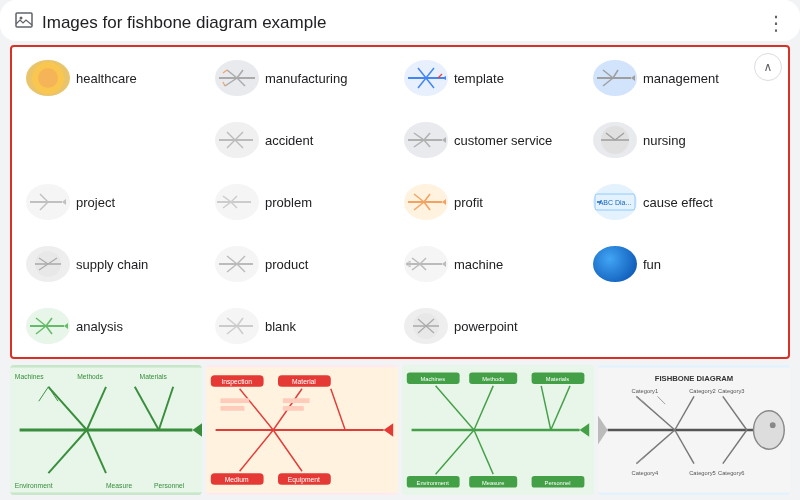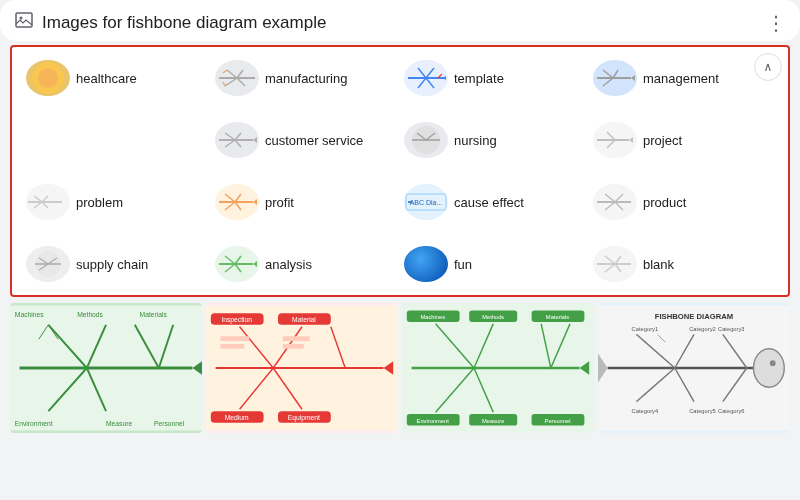--- a/index.html
+++ b/index.html
@@ -245,20 +245,32 @@
             <line x1="10" y1="26" x2="20" y2="18" stroke="#9e9e9e" stroke-width="1.5"></line>
             <polygon points="38,18 42,15 42,21" fill="#9e9e9e"></polygon>
           </svg>
         </div>
         <span class="tag-label">management</span>
       </div>
 
       <div></div>
 
 
+      <div class="tag-item">
+        <div class="thumb thumb-accident">
+          <svg width="44" height="36" viewBox="0 0 44 36">
+            <line x1="4" y1="18" x2="38" y2="18" stroke="#bbb" stroke-width="2"></line>
+            <line x1="12" y1="10" x2="20" y2="18" stroke="#bbb" stroke-width="1.5"></line>
+            <line x1="28" y1="10" x2="20" y2="18" stroke="#bbb" stroke-width="1.5"></line>
+            <line x1="12" y1="26" x2="20" y2="18" stroke="#bbb" stroke-width="1.5"></line>
+            <line x1="28" y1="26" x2="20" y2="18" stroke="#bbb" stroke-width="1.5"></line>
+          </svg>
+        </div>
+        <span class="tag-label">accident</span>
+      </div>
 
       <div class="tag-item">
         <div class="thumb thumb-customer-service">
           <svg width="44" height="36" viewBox="0 0 44 36">
             <line x1="4" y1="18" x2="38" y2="18" stroke="#b0b0b0" stroke-width="2"></line>
             <line x1="10" y1="11" x2="20" y2="18" stroke="#b0b0b0" stroke-width="1.5"></line>
             <line x1="26" y1="11" x2="20" y2="18" stroke="#b0b0b0" stroke-width="1.5"></line>
             <line x1="10" y1="25" x2="20" y2="18" stroke="#b0b0b0" stroke-width="1.5"></line>
             <line x1="26" y1="25" x2="20" y2="18" stroke="#b0b0b0" stroke-width="1.5"></line>
             <polygon points="38,18 42,15 42,21" fill="#b0b0b0"></polygon>
@@ -323,78 +335,105 @@
           <svg width="44" height="36" viewBox="0 0 44 36">
             <rect x="2" y="10" width="40" height="16" rx="2" fill="#e3f2fd" stroke="#90caf9" stroke-width="1"></rect>
             <text x="22" y="21" text-anchor="middle" font-size="7" fill="#1565c0">ABC Dia...</text>
             <line x1="4" y1="18" x2="8" y2="18" stroke="#1565c0" stroke-width="1.5"></line>
           </svg>
         </div>
         <span class="tag-label">cause effect</span>
       </div>
 
       <div class="tag-item">
+        <div class="thumb thumb-supply-chain">
+          <svg width="44" height="36" viewBox="0 0 44 36">
+            <circle cx="22" cy="18" r="13" fill="#e8e8e8"></circle>
+            <line x1="9" y1="18" x2="35" y2="18" stroke="#aaa" stroke-width="1.5"></line>
+            <line x1="13" y1="12" x2="22" y2="18" stroke="#aaa" stroke-width="1.2"></line>
+            <line x1="31" y1="12" x2="22" y2="18" stroke="#aaa" stroke-width="1.2"></line>
+            <line x1="13" y1="24" x2="22" y2="18" stroke="#aaa" stroke-width="1.2"></line>
+          </svg>
+        </div>
+        <span class="tag-label">supply chain</span>
+      </div>
+
+      <div class="tag-item">
         <div class="thumb thumb-product">
           <svg width="44" height="36" viewBox="0 0 44 36">
             <line x1="4" y1="18" x2="38" y2="18" stroke="#bbb" stroke-width="2"></line>
             <line x1="12" y1="10" x2="22" y2="18" stroke="#bbb" stroke-width="1.5"></line>
             <line x1="30" y1="10" x2="22" y2="18" stroke="#bbb" stroke-width="1.5"></line>
             <line x1="12" y1="26" x2="22" y2="18" stroke="#bbb" stroke-width="1.5"></line>
             <line x1="30" y1="26" x2="22" y2="18" stroke="#bbb" stroke-width="1.5"></line>
           </svg>
         </div>
         <span class="tag-label">product</span>
       </div>
 
       <div class="tag-item">
-        <div class="thumb thumb-supply-chain">
-          <svg width="44" height="36" viewBox="0 0 44 36">
-            <circle cx="22" cy="18" r="13" fill="#e8e8e8"></circle>
-            <line x1="9" y1="18" x2="35" y2="18" stroke="#aaa" stroke-width="1.5"></line>
-            <line x1="13" y1="12" x2="22" y2="18" stroke="#aaa" stroke-width="1.2"></line>
-            <line x1="31" y1="12" x2="22" y2="18" stroke="#aaa" stroke-width="1.2"></line>
-            <line x1="13" y1="24" x2="22" y2="18" stroke="#aaa" stroke-width="1.2"></line>
-          </svg>
-        </div>
-        <span class="tag-label">supply chain</span>
-      </div>
-
+        <div class="thumb thumb-machine">
+          <svg width="44" height="36" viewBox="0 0 44 36">
+            <line x1="2" y1="18" x2="38" y2="18" stroke="#bbb" stroke-width="2"></line>
+            <line x1="8" y1="12" x2="16" y2="18" stroke="#bbb" stroke-width="1.5"></line>
+            <line x1="22" y1="12" x2="16" y2="18" stroke="#bbb" stroke-width="1.5"></line>
+            <line x1="8" y1="24" x2="16" y2="18" stroke="#bbb" stroke-width="1.5"></line>
+            <line x1="22" y1="24" x2="16" y2="18" stroke="#bbb" stroke-width="1.5"></line>
+            <polygon points="38,18 42,15 42,21" fill="#bbb"></polygon>
+            <polygon points="2,18 6,15 6,21" fill="none" stroke="#bbb" stroke-width="1"></polygon>
+          </svg>
+        </div>
+        <span class="tag-label">machine</span>
+      </div>
+
+      <div class="tag-item">
+        <div class="thumb" style="background: radial-gradient(circle at 38% 36%, #42a5f5, #1565c0 70%, #0d47a1); border-radius:50%;"></div>
+        <span class="tag-label">fun</span>
+      </div>
 
       <div class="tag-item">
         <div class="thumb thumb-analysis">
           <svg width="44" height="36" viewBox="0 0 44 36">
             <line x1="4" y1="18" x2="38" y2="18" stroke="#66bb6a" stroke-width="2"></line>
             <line x1="10" y1="10" x2="20" y2="18" stroke="#66bb6a" stroke-width="1.5"></line>
             <line x1="26" y1="10" x2="20" y2="18" stroke="#66bb6a" stroke-width="1.5"></line>
             <line x1="10" y1="26" x2="20" y2="18" stroke="#66bb6a" stroke-width="1.5"></line>
             <line x1="26" y1="26" x2="20" y2="18" stroke="#66bb6a" stroke-width="1.5"></line>
             <polygon points="38,18 42,15 42,21" fill="#66bb6a"></polygon>
           </svg>
         </div>
         <span class="tag-label">analysis</span>
       </div>
 
       <div class="tag-item">
-        <div class="thumb" style="background: radial-gradient(circle at 38% 36%, #42a5f5, #1565c0 70%, #0d47a1); border-radius:50%;"></div>
-        <span class="tag-label">fun</span>
-      </div>
-
-      <div class="tag-item">
         <div class="thumb thumb-food">
           <svg width="44" height="36" viewBox="0 0 44 36">
             <line x1="4" y1="18" x2="38" y2="18" stroke="#ccc" stroke-width="2"></line>
             <line x1="12" y1="10" x2="22" y2="18" stroke="#ccc" stroke-width="1.5"></line>
             <line x1="28" y1="10" x2="22" y2="18" stroke="#ccc" stroke-width="1.5"></line>
             <line x1="12" y1="26" x2="22" y2="18" stroke="#ccc" stroke-width="1.5"></line>
             <line x1="28" y1="26" x2="22" y2="18" stroke="#ccc" stroke-width="1.5"></line>
           </svg>
         </div>
         <span class="tag-label">blank</span>
       </div>
 
+      <div class="tag-item">
+        <div class="thumb thumb-powerpoint">
+          <svg width="44" height="36" viewBox="0 0 44 36">
+            <circle cx="22" cy="18" r="13" fill="#e8e8e8"></circle>
+            <line x1="9" y1="18" x2="35" y2="18" stroke="#aaa" stroke-width="1.5"></line>
+            <line x1="14" y1="11" x2="22" y2="18" stroke="#aaa" stroke-width="1.2"></line>
+            <line x1="30" y1="11" x2="22" y2="18" stroke="#aaa" stroke-width="1.2"></line>
+            <line x1="14" y1="25" x2="22" y2="18" stroke="#aaa" stroke-width="1.2"></line>
+            <line x1="30" y1="25" x2="22" y2="18" stroke="#aaa" stroke-width="1.2"></line>
+          </svg>
+        </div>
+        <span class="tag-label">powerpoint</span>
+      </div>
 
     </div>
   </div>
 
   <div class="bottom-images">
     <div class="bottom-img" style="background:#c8e6c9;">
       <svg width="100%" height="100%" viewBox="0 0 200 130">
 
         <rect width="200" height="130" fill="#e8f5e9"></rect>
         <text x="5" y="12" font-size="7" fill="#388e3c">Machines</text>

